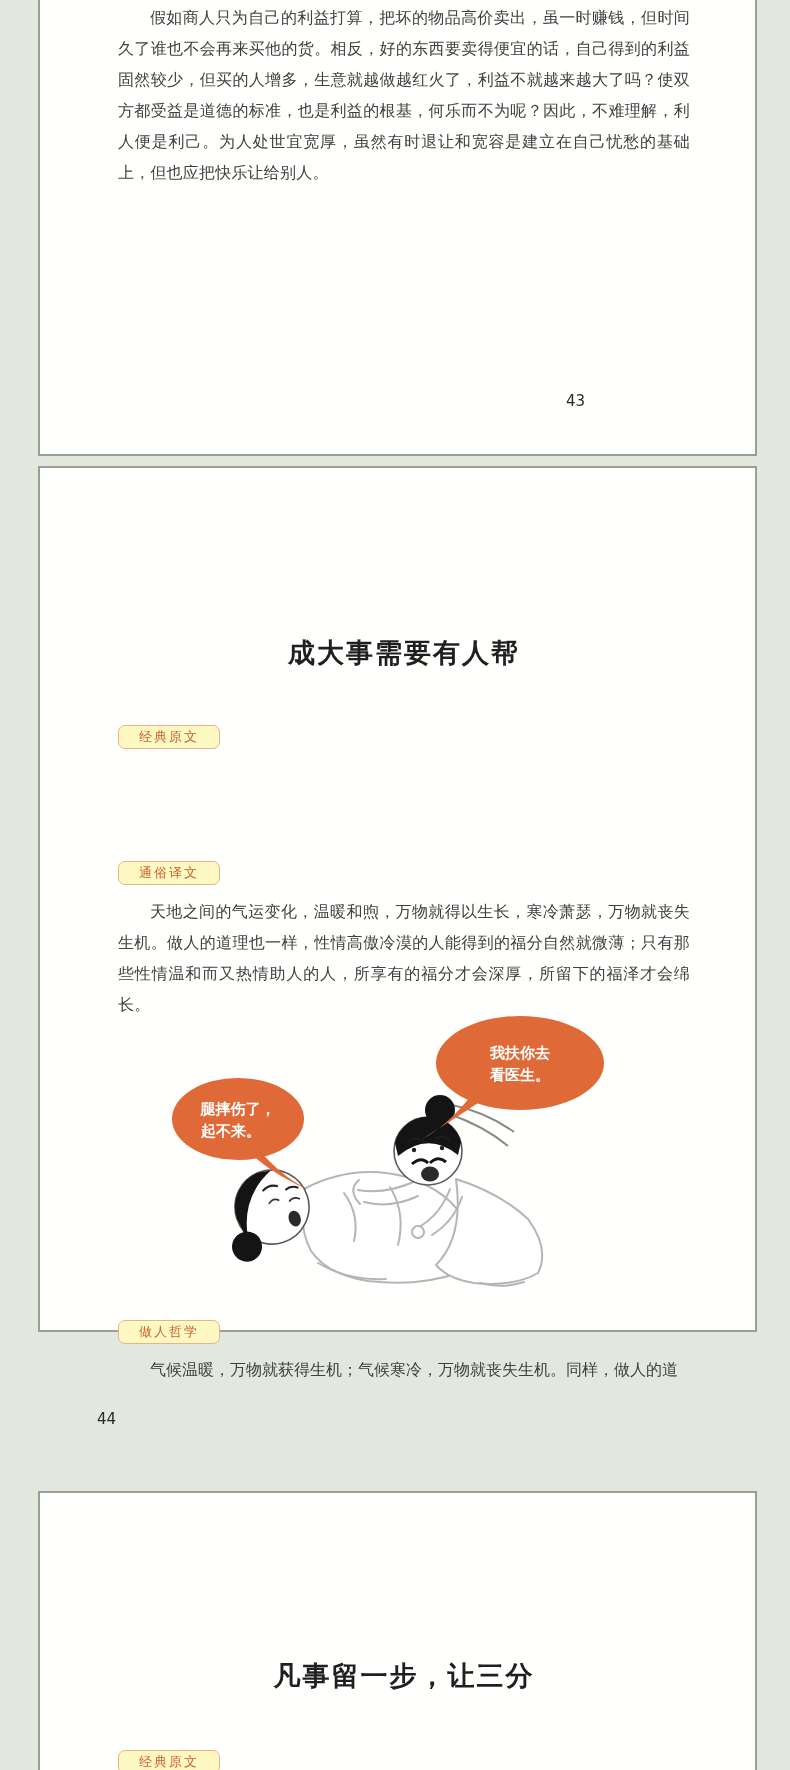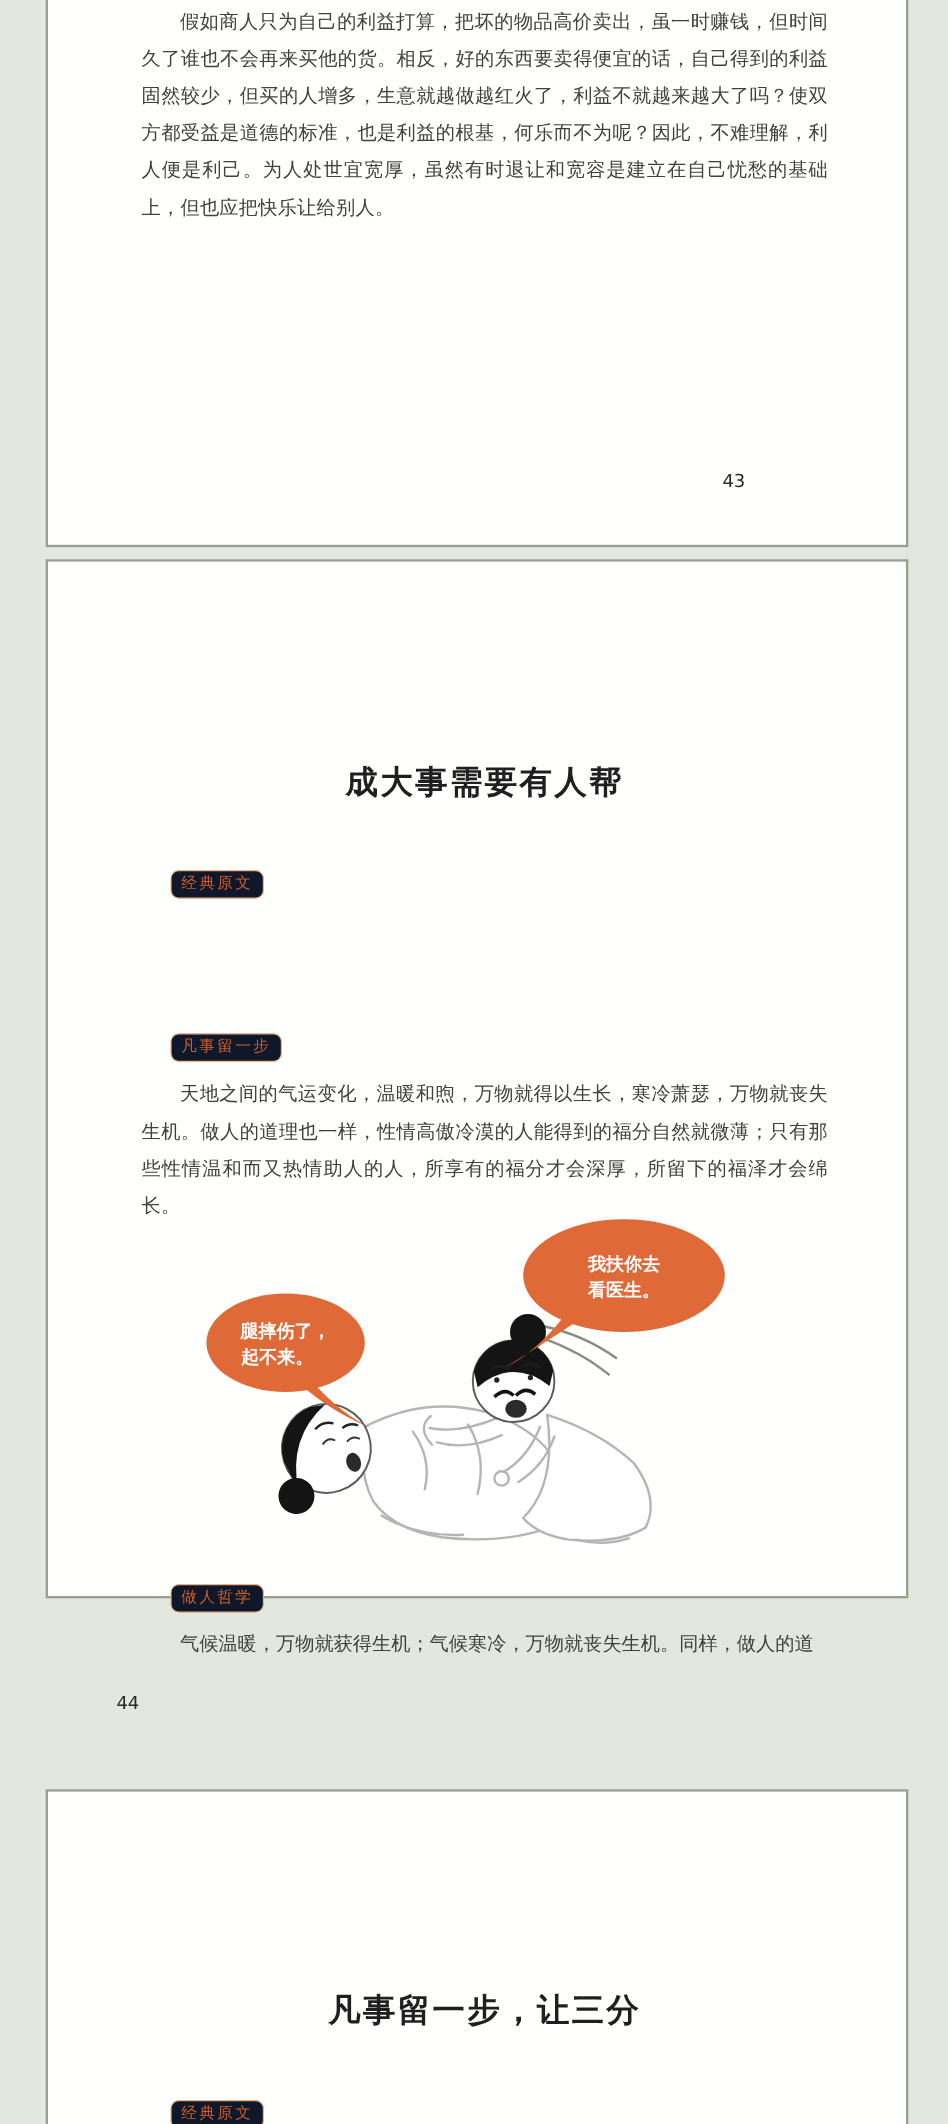--- a/index.html
+++ b/index.html
@@ -29,52 +29,51 @@
   p.bold { font-weight:700; color:#333; }
   p.oneline { white-space:nowrap; letter-spacing:0; }
 
   .title {
     position:absolute; left:78px; width:572px; margin:0;
     font-size:27px; line-height:34px; font-weight:700; color:#1f1f1f;
     text-align:center; letter-spacing:2px;
   }
   .tag {
     position:absolute; left:78px;
-    display:inline-block; padding:2px 8px;
+    display:inline-block; padding:2px 20px;
     border:1px solid #eeb186; border-radius:7px;
-    background:#0f172a; color:#cd5f2c;
+    background:#fef9c3; color:#cd5f2c;
     font-size:13px; line-height:18px; letter-spacing:2px;
     font-family:"DejaVu Serif", serif;
-    margin-left:24px;
   }
   .pagenum {
     position:absolute; font-size:15px; color:#2a2a2a;
     font-family:"DejaVu Sans", sans-serif;
   }
   .illustration { position:absolute; left:78px; top:545px; width:572px; height:287px; }
   .bubble-text { font-size:15px; font-weight:600; fill:#ffffff; text-anchor:middle; }
 </style>
 </head>
 <body>
 
 <div>
 
   <section class="page page1">
     <div class="textcol" style="top:20px;">
       <p class="body indent">假如商人只为自己的利益打算，把坏的物品高价卖出，虽一时赚钱，但时间久了谁也不会再来买他的货。相反，好的东西要卖得便宜的话，自己得到的利益固然较少，但买的人增多，生意就越做越红火了，利益不就越来越大了吗？使双方都受益是道德的标准，也是利益的根基，何乐而不为呢？因此，不难理解，利人便是利己。为人处世宜宽厚，虽然有时退让和宽容是建立在自己忧愁的基础上，但也应把快乐让给别人。</p>
     </div>
-    <div class="pagenum" style="left:562px; top:410px;">43</div>
+    <div class="pagenum" style="left:526px; top:410px;">43</div>
   </section>
 
   <section class="page page2">
     <h1 class="title" style="top:168px;">成大事需要有人帮</h1>
 
     <div class="tag" style="top:257px;">经典原文</div>
 
-    <div class="tag" style="top:393px;">凡事留一步</div>
+    <div class="tag" style="top:393px;">通俗译文</div>
     <div class="textcol" style="top:428px;">
       <p class="body indent">天地之间的气运变化，温暖和煦，万物就得以生长，寒冷萧瑟，万物就丧失生机。做人的道理也一样，性情高傲冷漠的人能得到的福分自然就微薄；只有那些性情温和而又热情助人的人，所享有的福分才会深厚，所留下的福泽才会绵长。</p>
     </div>
 
     <svg class="illustration" viewBox="0 0 572 287">
 
       <g fill="#ffffff" stroke="#b5b5b5" stroke-width="2" stroke-linecap="round" stroke-linejoin="round">
         <path d="M 186 176 Q 236 150 288 164 Q 332 178 348 210 Q 362 240 340 260 Q 300 274 250 268 Q 210 262 193 238 Q 180 214 186 176 Z"></path>
         <path d="M 226 180 Q 242 202 236 228" fill="none"></path>
         <path d="M 272 174 Q 288 200 280 232" fill="none"></path>

